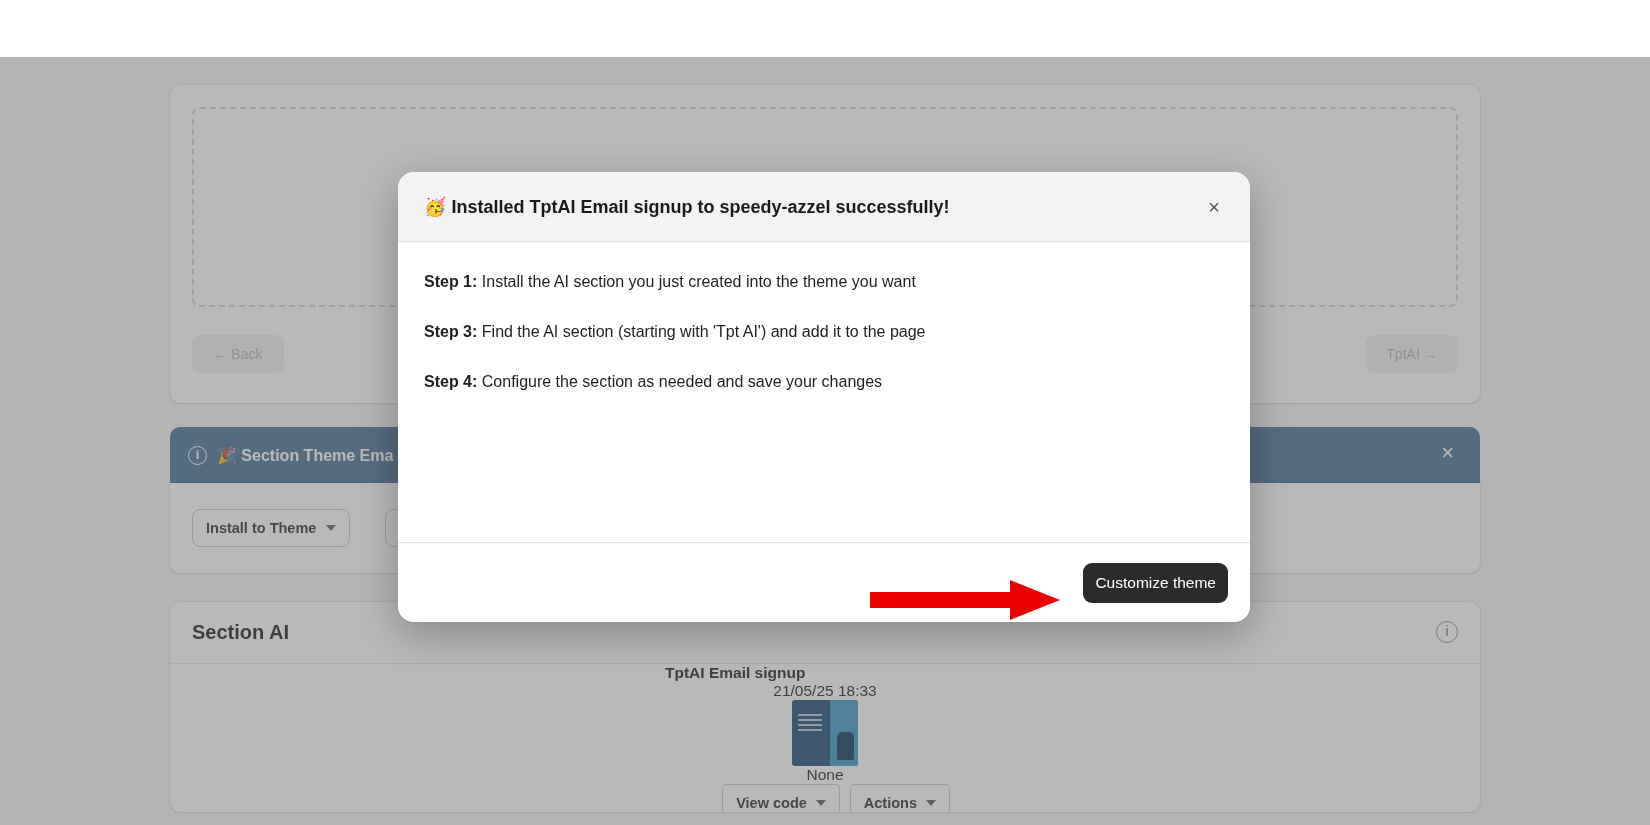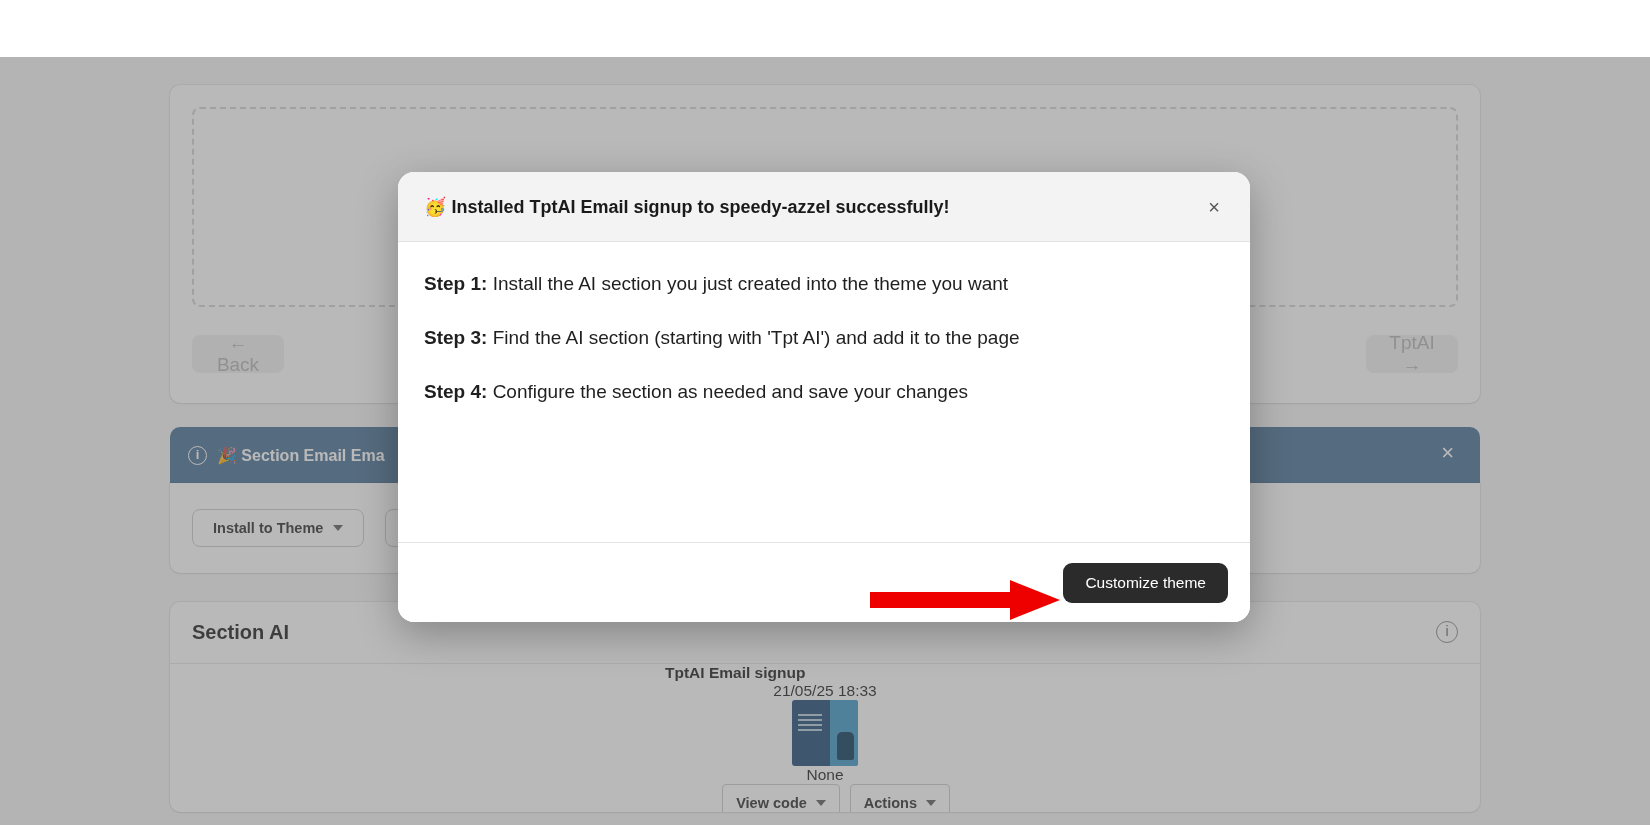--- a/index.html
+++ b/index.html
@@ -47,21 +47,21 @@
     border-radius: 8px;
     background: #ffffff;
   }
   .btn-ghost {
     position: absolute;
     height: 38px;
     border-radius: 8px;
     background: #f1f1f1;
     color: #b5b5b5;
     border: none;
-    font-size: 19px;
+    font-size: 14px;
     display: flex;
     align-items: center;
     justify-content: center;
     padding: 0 16px;
   }
   .btn-back { left: 22px; top: 250px; width: 92px; }
   .btn-next { right: 22px; top: 250px; width: 92px; }
 
   
   .banner {
@@ -111,21 +111,21 @@
     height: 38px;
     border: 1px solid #c9ccd0;
     border-radius: 8px;
     background: #ffffff;
     font-size: 14.5px;
     font-weight: bold;
     color: #303030;
     display: flex;
     align-items: center;
     gap: 10px;
-    padding: 0 20px;
+    padding: 0 13px;
     white-space: nowrap;
   }
   .chev {
     width: 0; height: 0;
     border-left: 5px solid transparent;
     border-right: 5px solid transparent;
     border-top: 6px solid #5c5f62;
     display: inline-block;
   }
   .sel-install-theme { left: 22px; top: 26px; }
@@ -278,21 +278,21 @@
     color: #555;
     cursor: pointer;
     line-height: 28px;
     text-align: center;
   }
   .modal-body {
     padding: 30px 26px 10px 26px;
     height: 300px;
   }
   .step {
-    font-size: 19px;
+    font-size: 16px;
     color: #1f1f1f;
     margin: 0 0 30px 0;
     line-height: 1.25;
   }
   .step b { font-weight: bold; }
   .step a {
     color: #1a0dab;
     text-decoration: underline;
   }
   .modal-foot {
@@ -306,21 +306,21 @@
     justify-content: flex-end;
     padding: 0 22px;
     background: #ffffff;
   }
   .btn-dark {
     background: #2b2b2b;
     color: #ffffff;
     border: none;
     border-radius: 9px;
     height: 40px;
-    padding: 0 22px;
+    padding: 0 12px;
     font-size: 15.5px;
     cursor: pointer;
   }
 
   
   .arrow {
     position: absolute;
     left: 870px; top: 578px;
     width: 190px; height: 44px;
     pointer-events: none;
@@ -334,21 +334,21 @@
   <div class="page-bg">
 
     <div class="card card-top">
       <div class="dashed-box"></div>
       <button class="btn-ghost btn-back">← Back</button>
       <button class="btn-ghost btn-next">TptAI →</button>
     </div>
 
     <div class="banner">
       <span class="info-circle">i</span>
-      <span>🎉 Section Email Ema</span>
+      <span>🎉 Section Theme Ema</span>
       <button class="banner-close">×</button>
     </div>
     <div class="banner-body">
       <div class="select-btn sel-install-theme">
         <span>Install to Theme</span>
         <span class="chev"></span>
       </div>
       <div class="select-btn sel-second">
         <span></span>
         <span class="chev"></span>

